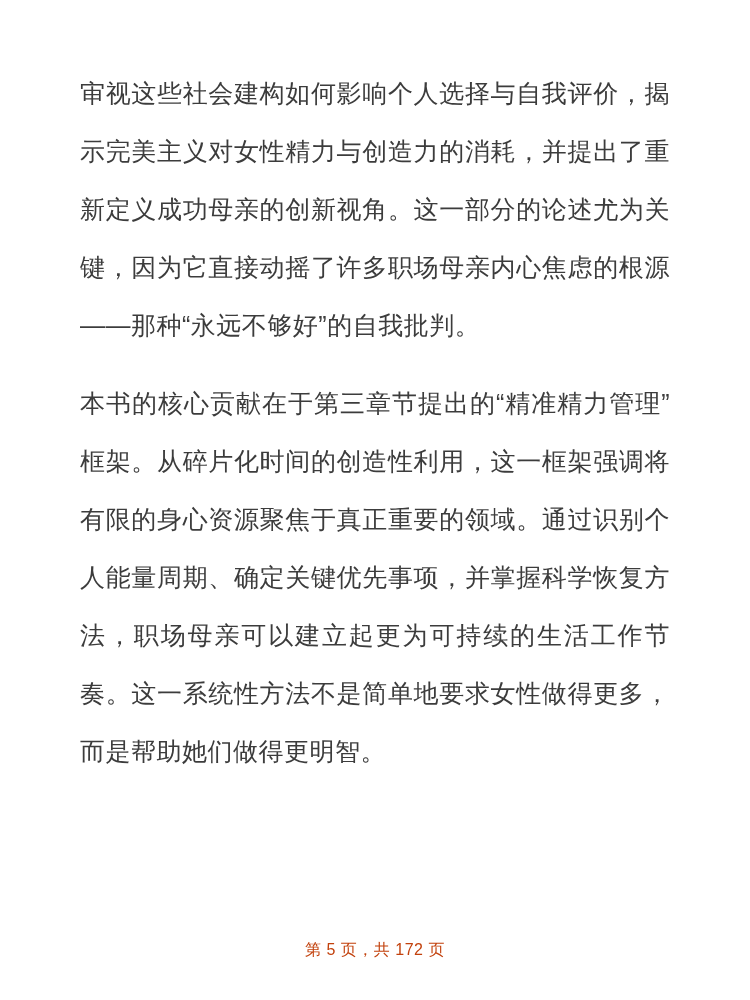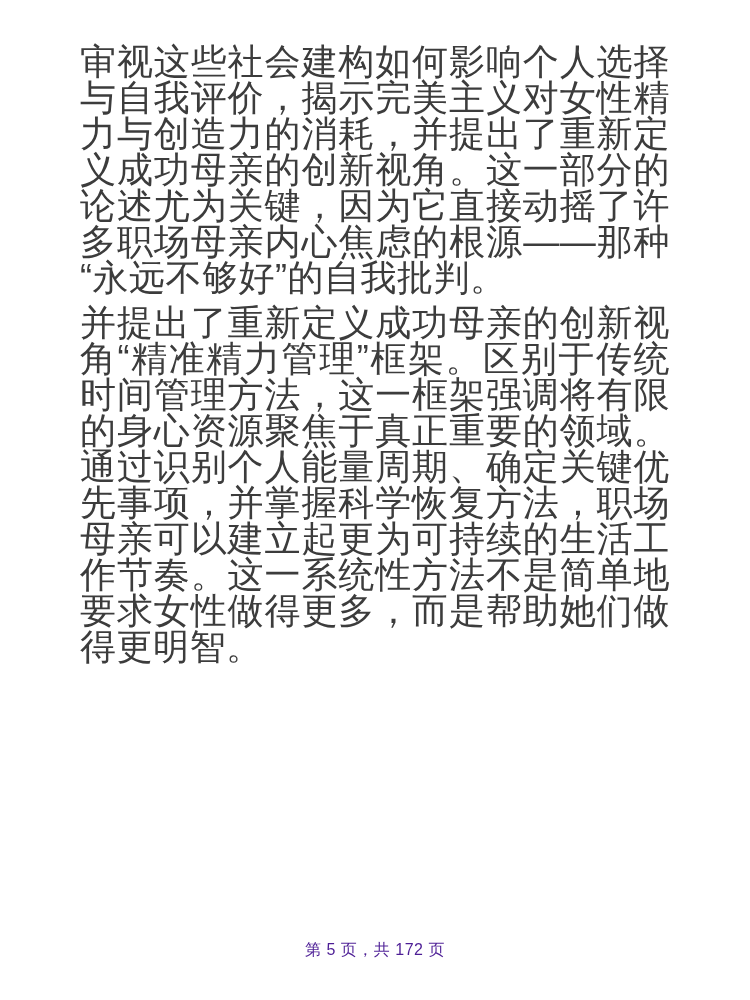--- a/index.html
+++ b/index.html
@@ -17,46 +17,47 @@
     overflow: hidden;
   }
   .content {
     position: absolute;
     top: 44px;
     left: 80px;
     width: 590px;
     color: #3c3c3c;
   }
   .content p {
-    font-size: 36px;
-    line-height: 36px;
+    font-size: 25px;
+    line-height: 58px;
     text-align: justify;
     text-justify: inter-ideograph;
     letter-spacing: 0.5px;
     margin-bottom: 9px;
     word-break: break-all;
+    margin-top: 20px;
   }
   .footer {
     position: absolute;
     top: 940px;
     left: 0;
     width: 750px;
     text-align: center;
   }
   .footer span {
     font-size: 16px;
     line-height: 20px;
-    color: #4c1d95;
+    color: #c2410c;
     letter-spacing: 0.5px;
   }
 </style>
 </head>
 <body>
 
 <div class="page">
   <div class="content">
     <p>审视这些社会建构如何影响个人选择与自我评价，揭示完美主义对女性精力与创造力的消耗，并提出了重新定义成功母亲的创新视角。这一部分的论述尤为关键，因为它直接动摇了许多职场母亲内心焦虑的根源——那种“永远不够好”的自我批判。</p>
-    <p>并提出了重新定义成功母亲的创新视角“精准精力管理”框架。区别于传统时间管理方法，这一框架强调将有限的身心资源聚焦于真正重要的领域。通过识别个人能量周期、确定关键优先事项，并掌握科学恢复方法，职场母亲可以建立起更为可持续的生活工作节奏。这一系统性方法不是简单地要求女性做得更多，而是帮助她们做得更明智。</p>
+    <p>本书的核心贡献在于第三章节提出的“精准精力管理”框架。从碎片化时间的创造性利用，这一框架强调将有限的身心资源聚焦于真正重要的领域。通过识别个人能量周期、确定关键优先事项，并掌握科学恢复方法，职场母亲可以建立起更为可持续的生活工作节奏。这一系统性方法不是简单地要求女性做得更多，而是帮助她们做得更明智。</p>
   </div>
   <div class="footer">
     <span>第 5 页，共 172 页</span>
   </div>
 </div>
 
 </body></html>

